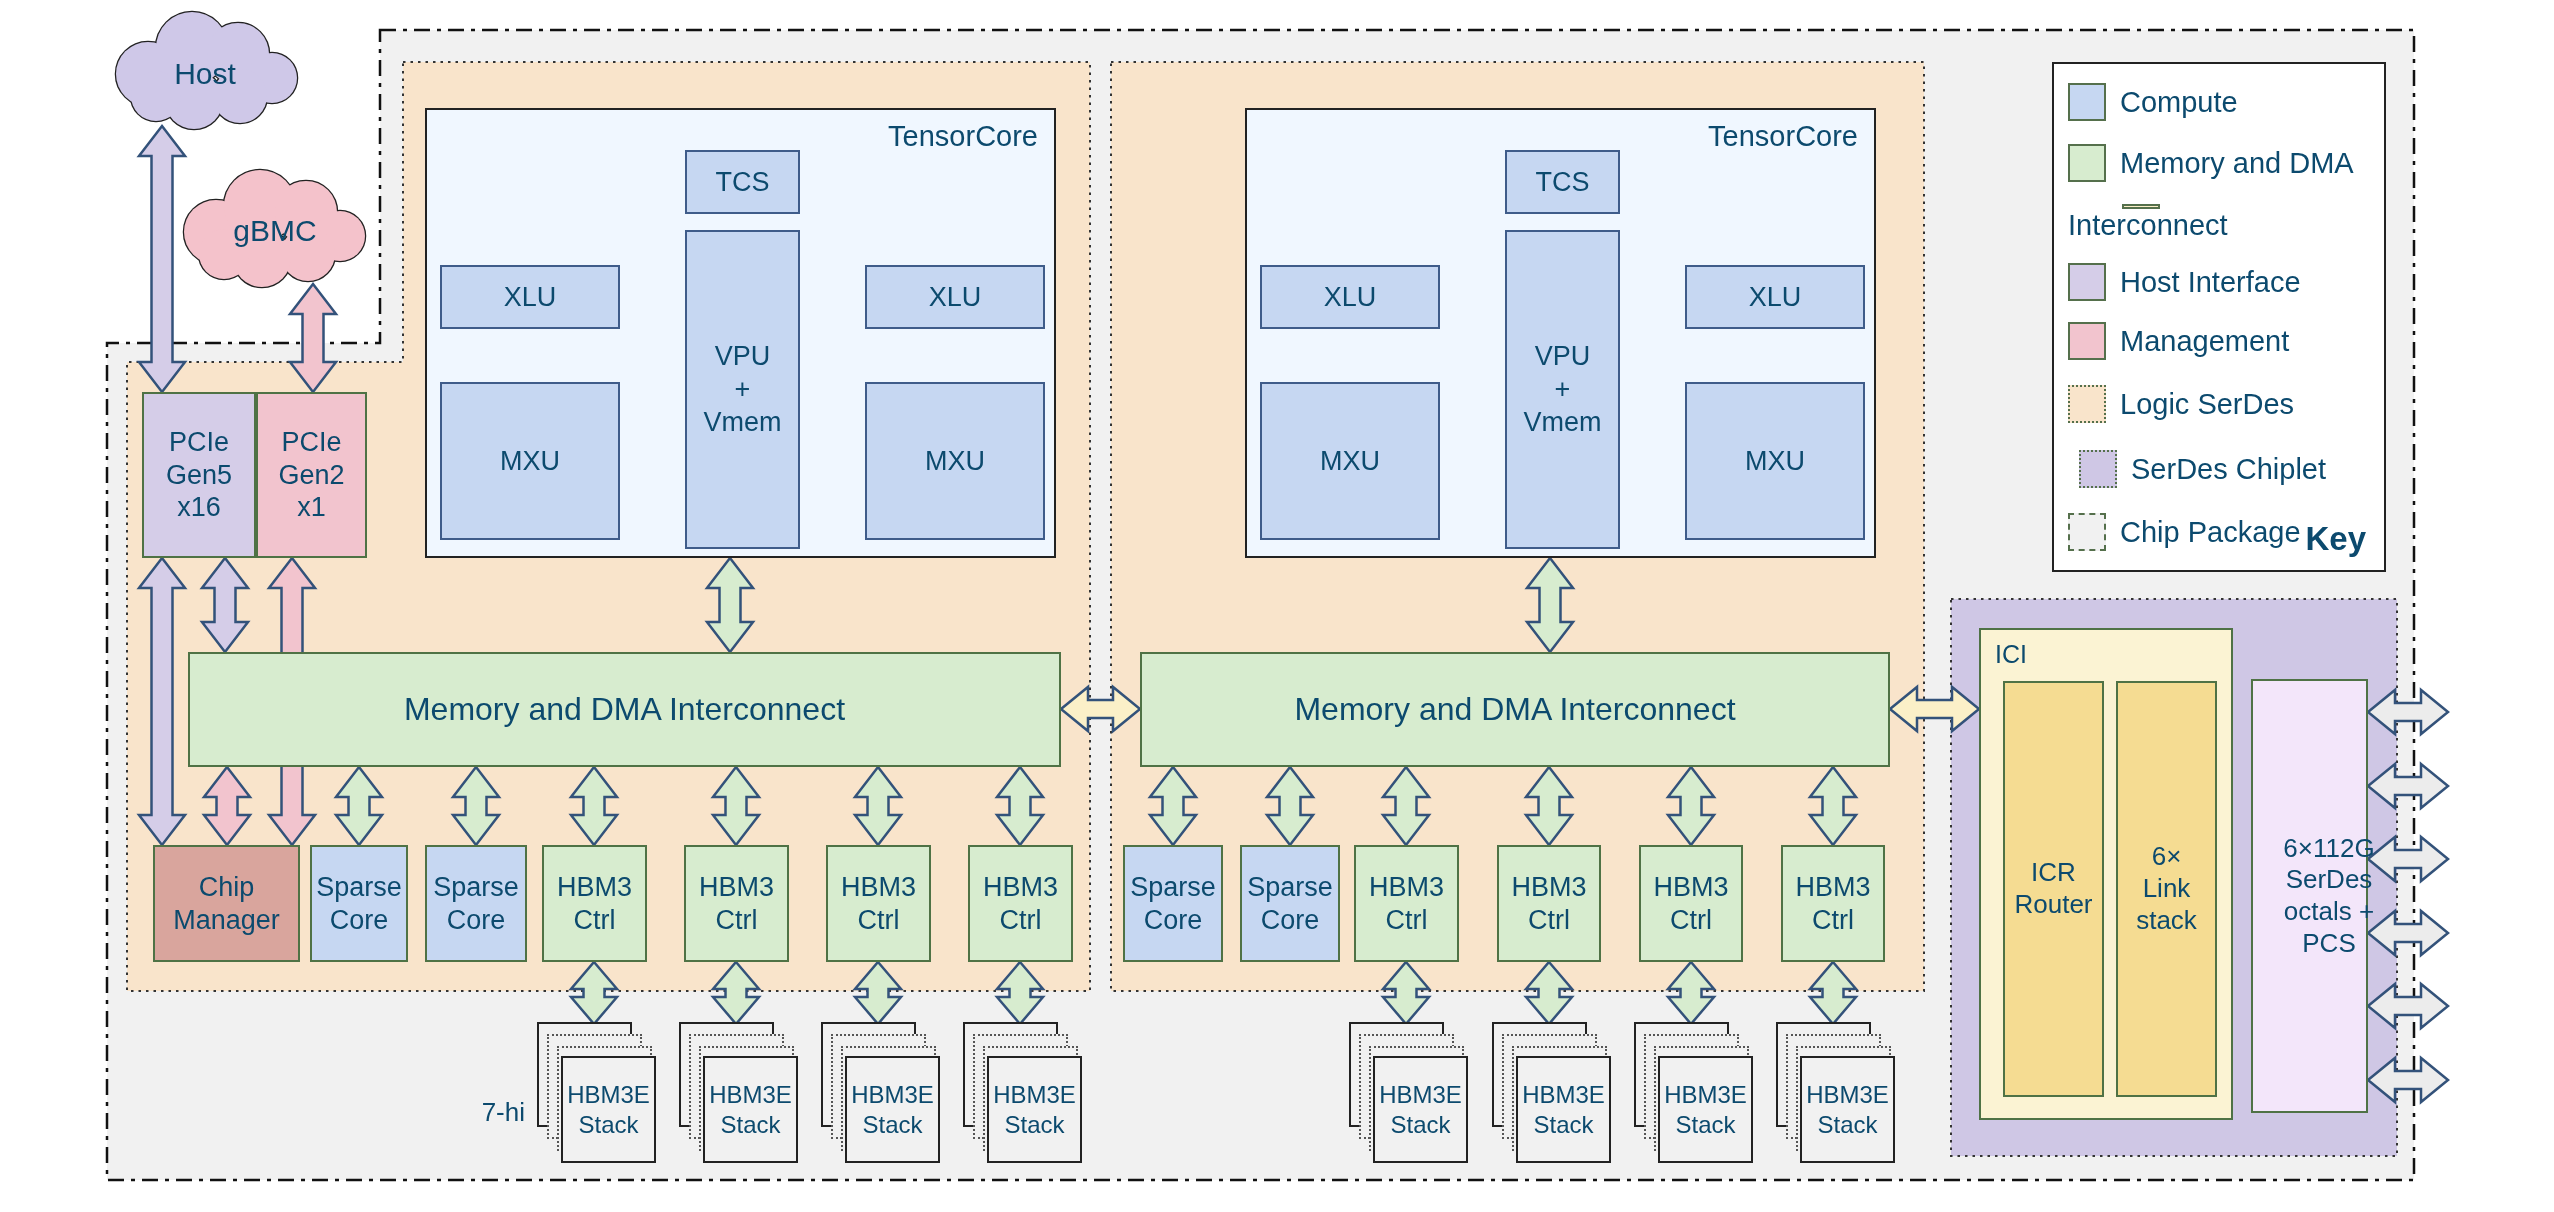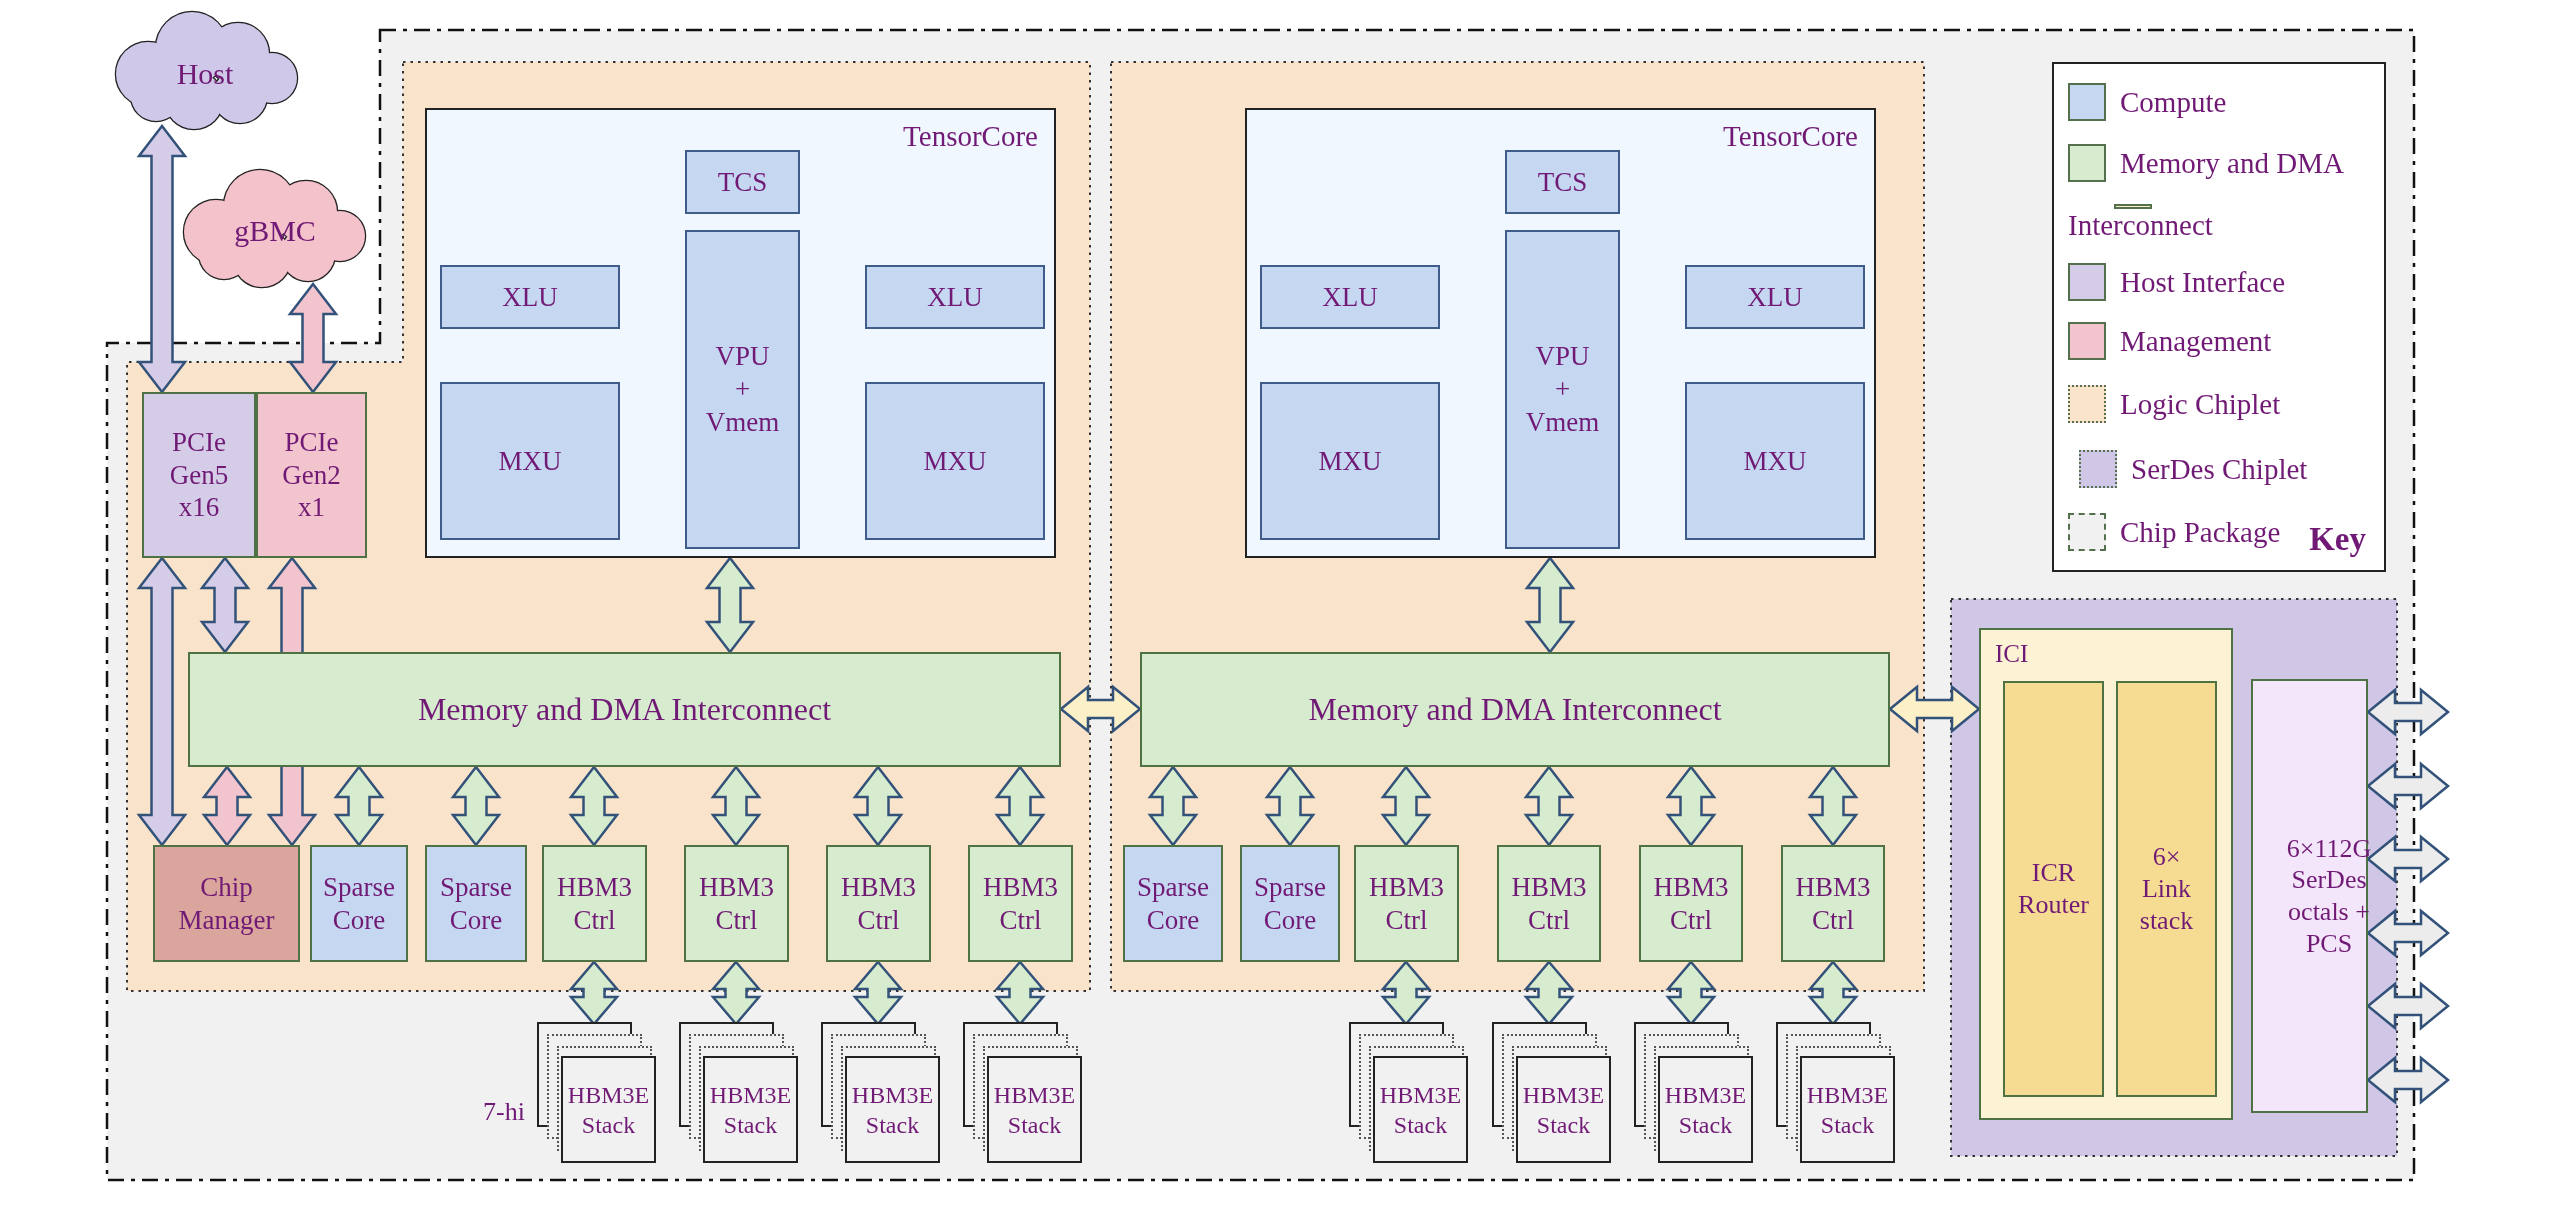--- a/index.html
+++ b/index.html
@@ -1,17 +1,17 @@
 <!DOCTYPE html>
 <html><head>
 <meta charset="utf-8">
 <style>
   html,body{margin:0;padding:0;background:#ffffff;}
   #stage{position:relative;width:2554px;height:1212px;background:#fff;overflow:hidden;
-         font-family:Liberation Serif, serif;color:#701a75;}
+         font-family:Liberation Sans, sans-serif;color:#0c4a6e;}
   svg.layer{position:absolute;left:0;top:0;}
   .box{position:absolute;box-sizing:border-box;display:flex;align-items:center;justify-content:center;
        text-align:center;white-space:pre-line;line-height:1.22;font-size:27px;}
   .gborder{border:2px solid #4f7245;}
   .bborder{border:2px solid #3f5c8a;}
   .blue{background:#c6d7f2;}
   .green{background:#d7eccf;}
   .purple{background:#d5cde8;}
   .pink{background:#f2c4ce;}
   .brick{background:#d9a59d;}
@@ -292,21 +292,21 @@
     <div class="keyrow" style="top:199px;">
       <div class="swatch sw-solid" style="background-color: rgb(213, 205, 232);"></div>
       <div class="keylabel">Host Interface</div>
       </div>
     <div class="keyrow" style="top:258px;">
       <div class="swatch sw-solid" style="background-color: rgb(242, 196, 206);"></div>
       <div class="keylabel">Management</div>
       </div>
     <div class="keyrow" style="top:321px;">
       <div class="swatch sw-dotted" style="background-color: rgb(249, 228, 203);"></div>
-      <div class="keylabel">Logic Chiplet</div>
+      <div class="keylabel">Logic SerDes</div>
       </div>
     <div class="keyrow" style="top:386px;padding-left:11px;">
       <div class="swatch sw-dotted" style="background-color: rgb(207, 199, 229);"></div>
       <div class="keylabel">SerDes Chiplet</div>
       </div>
     <div class="keyrow" style="top:449px;">
       <div class="swatch sw-dashdot" style="background-color: rgb(241, 241, 241);"></div>
       <div class="keylabel">Chip Package</div>
       </div>
     <div id="keytitle">Key</div>

